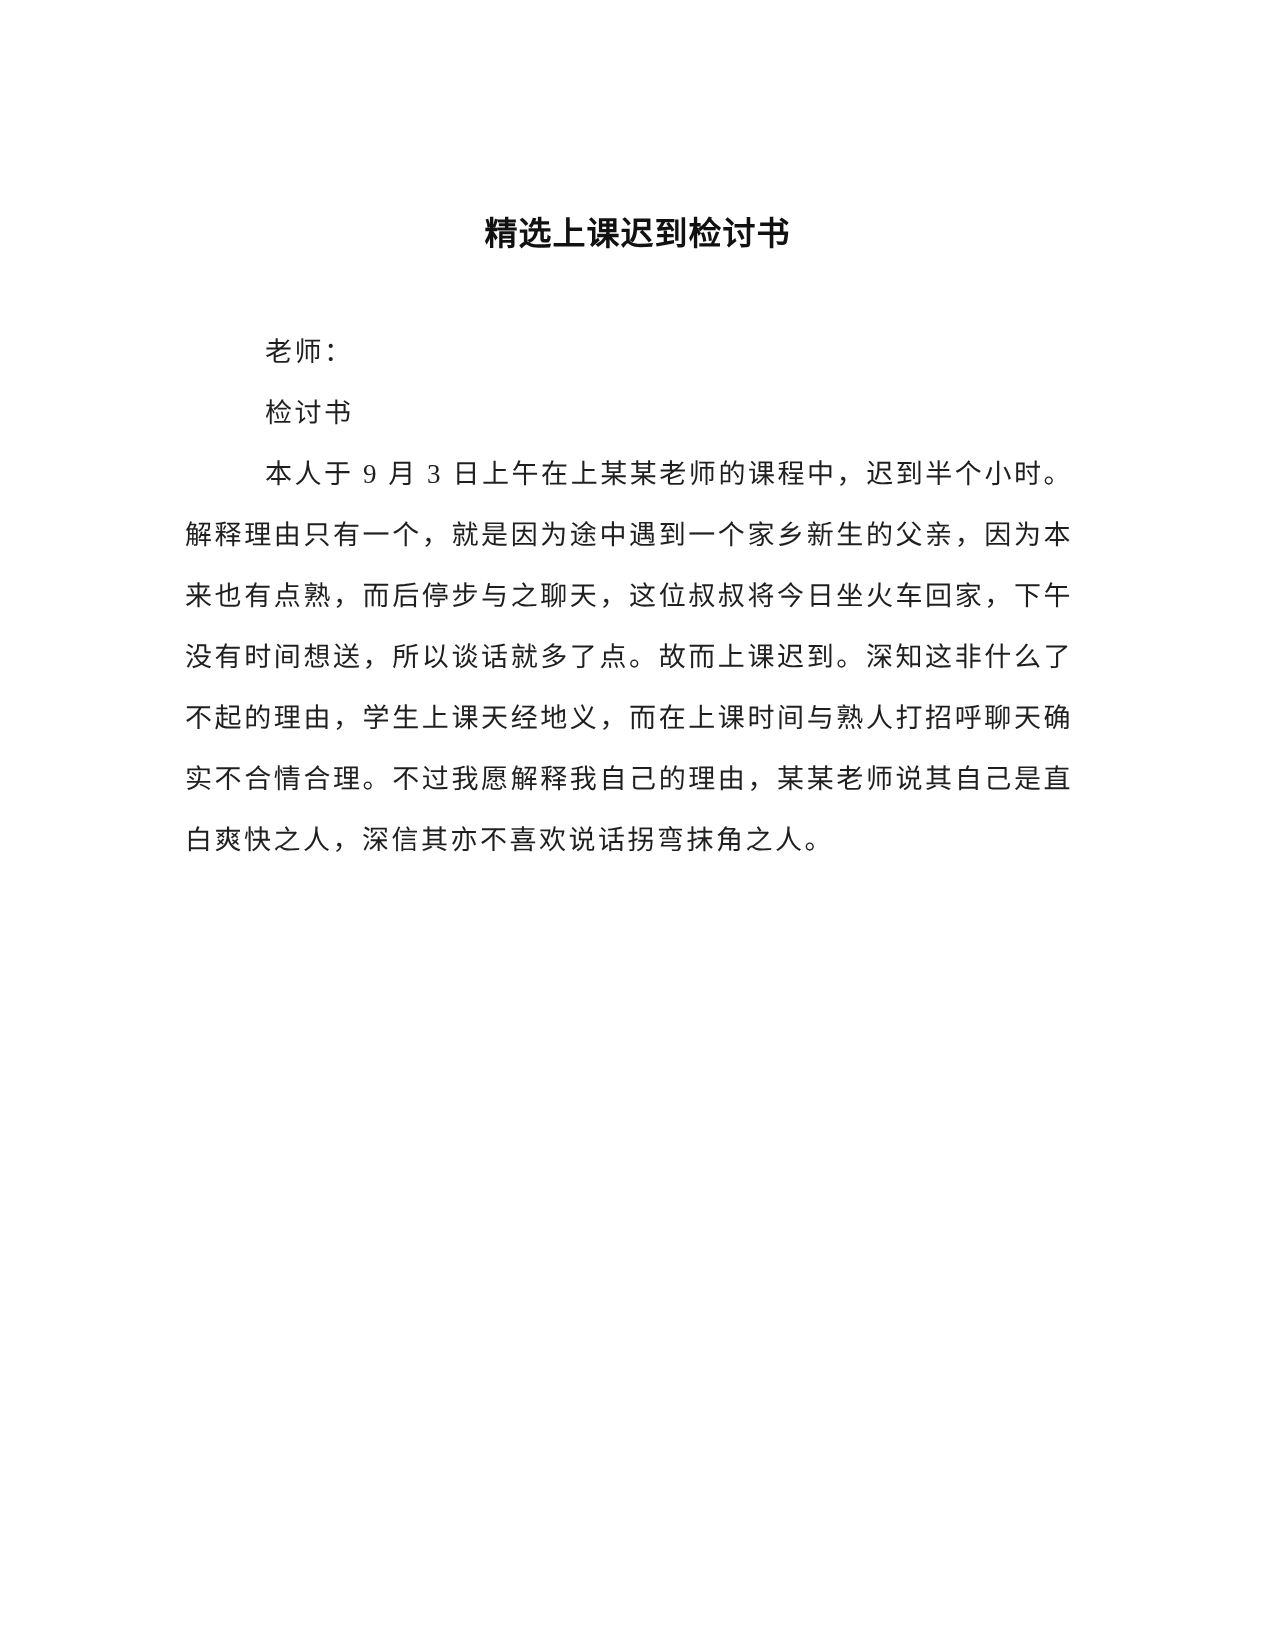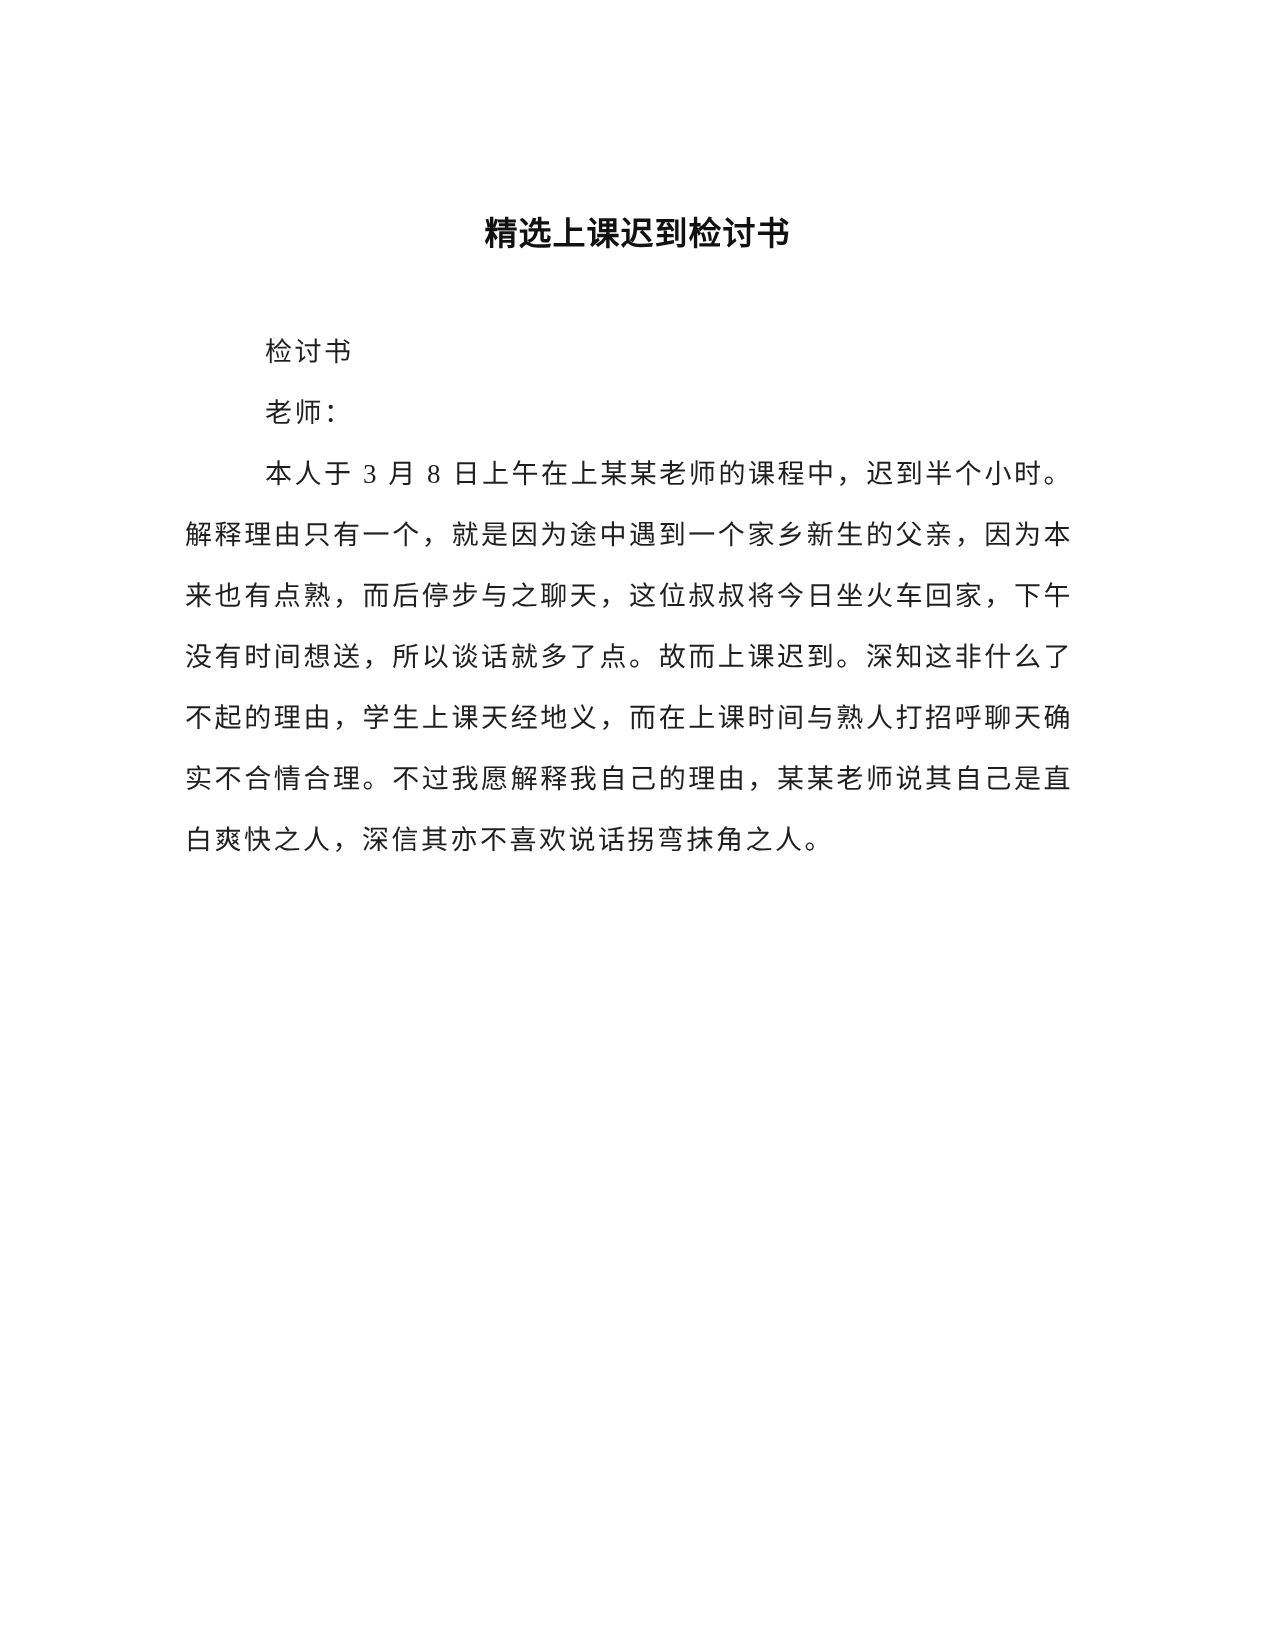--- a/index.html
+++ b/index.html
@@ -48,18 +48,18 @@
   }
 </style>
 </head>
 <body>
 
 <div class="page">
 
   <h1 class="doc-title">精选上课迟到检讨书</h1>
 
   <div class="doc-body">
+    <p>老师：</p>
     <p>检讨书</p>
-    <p>老师：</p>
-    <p>本人于 3 月 8 日上午在上某某老师的课程中，迟到半个小时。解释理由只有一个，就是因为途中遇到一个家乡新生的父亲，因为本来也有点熟，而后停步与之聊天，这位叔叔将今日坐火车回家，下午没有时间想送，所以谈话就多了点。故而上课迟到。深知这非什么了不起的理由，学生上课天经地义，而在上课时间与熟人打招呼聊天确实不合情合理。不过我愿解释我自己的理由，某某老师说其自己是直白爽快之人，深信其亦不喜欢说话拐弯抹角之人。</p>
+    <p>本人于 9 月 3 日上午在上某某老师的课程中，迟到半个小时。解释理由只有一个，就是因为途中遇到一个家乡新生的父亲，因为本来也有点熟，而后停步与之聊天，这位叔叔将今日坐火车回家，下午没有时间想送，所以谈话就多了点。故而上课迟到。深知这非什么了不起的理由，学生上课天经地义，而在上课时间与熟人打招呼聊天确实不合情合理。不过我愿解释我自己的理由，某某老师说其自己是直白爽快之人，深信其亦不喜欢说话拐弯抹角之人。</p>
   </div>
 
 </div>
 
 </body></html>

